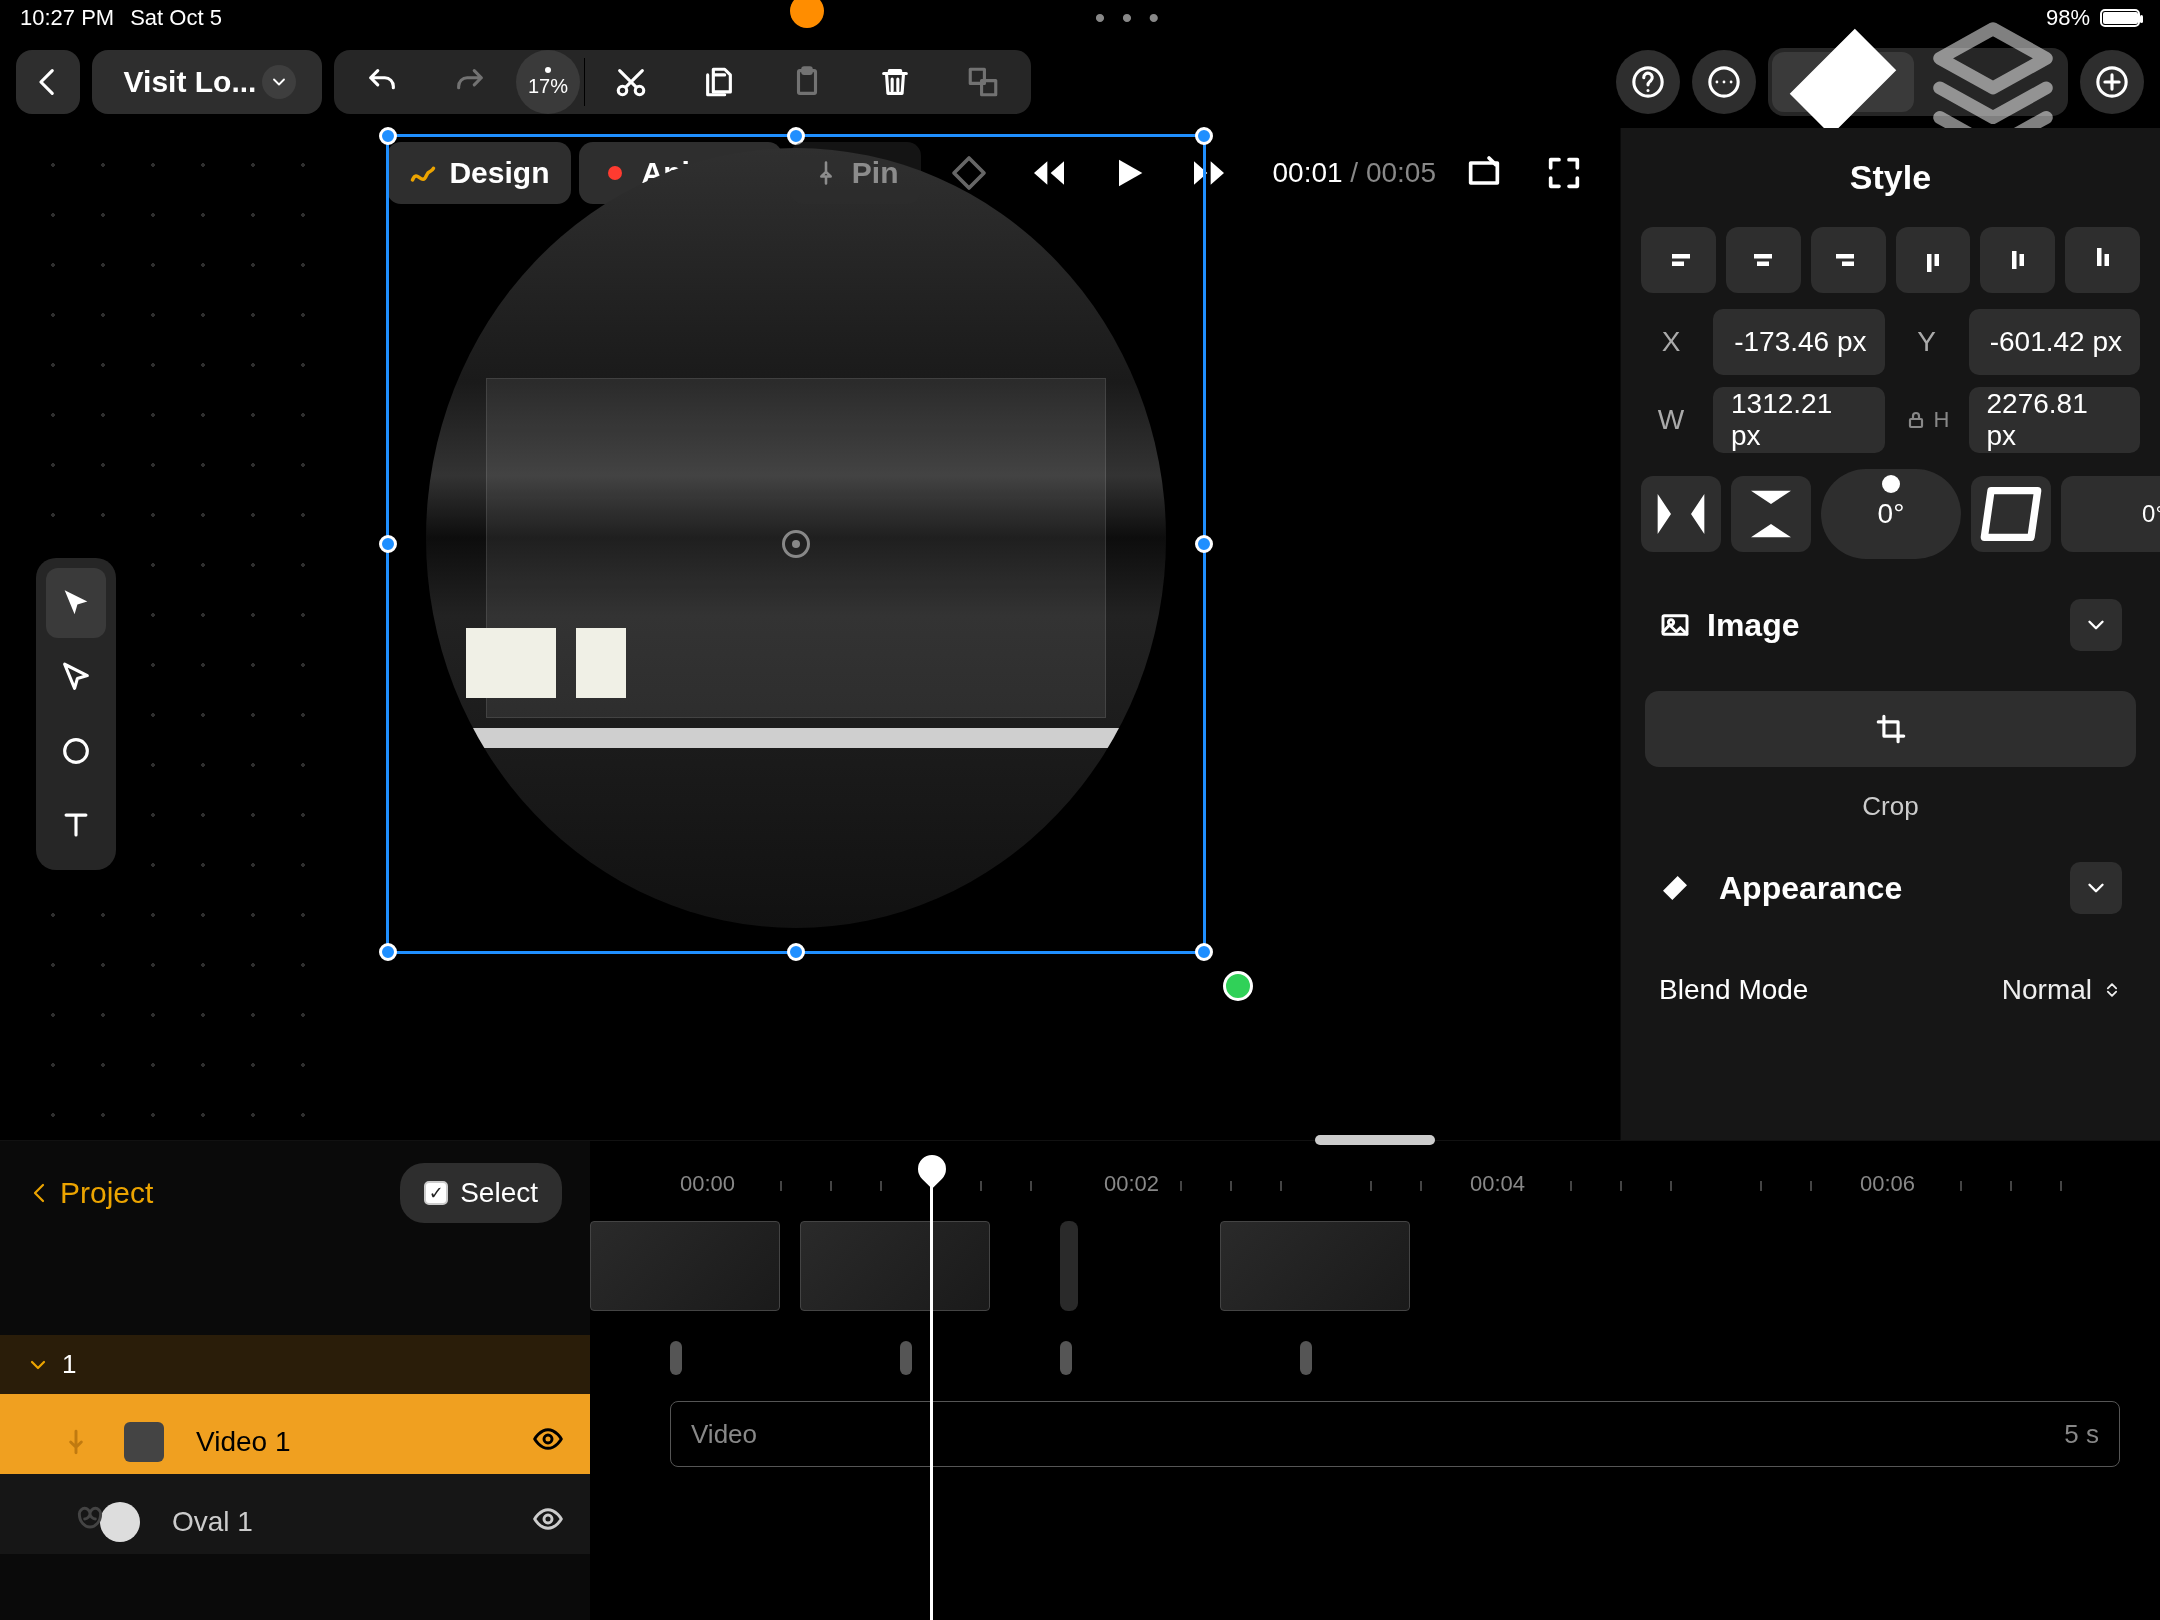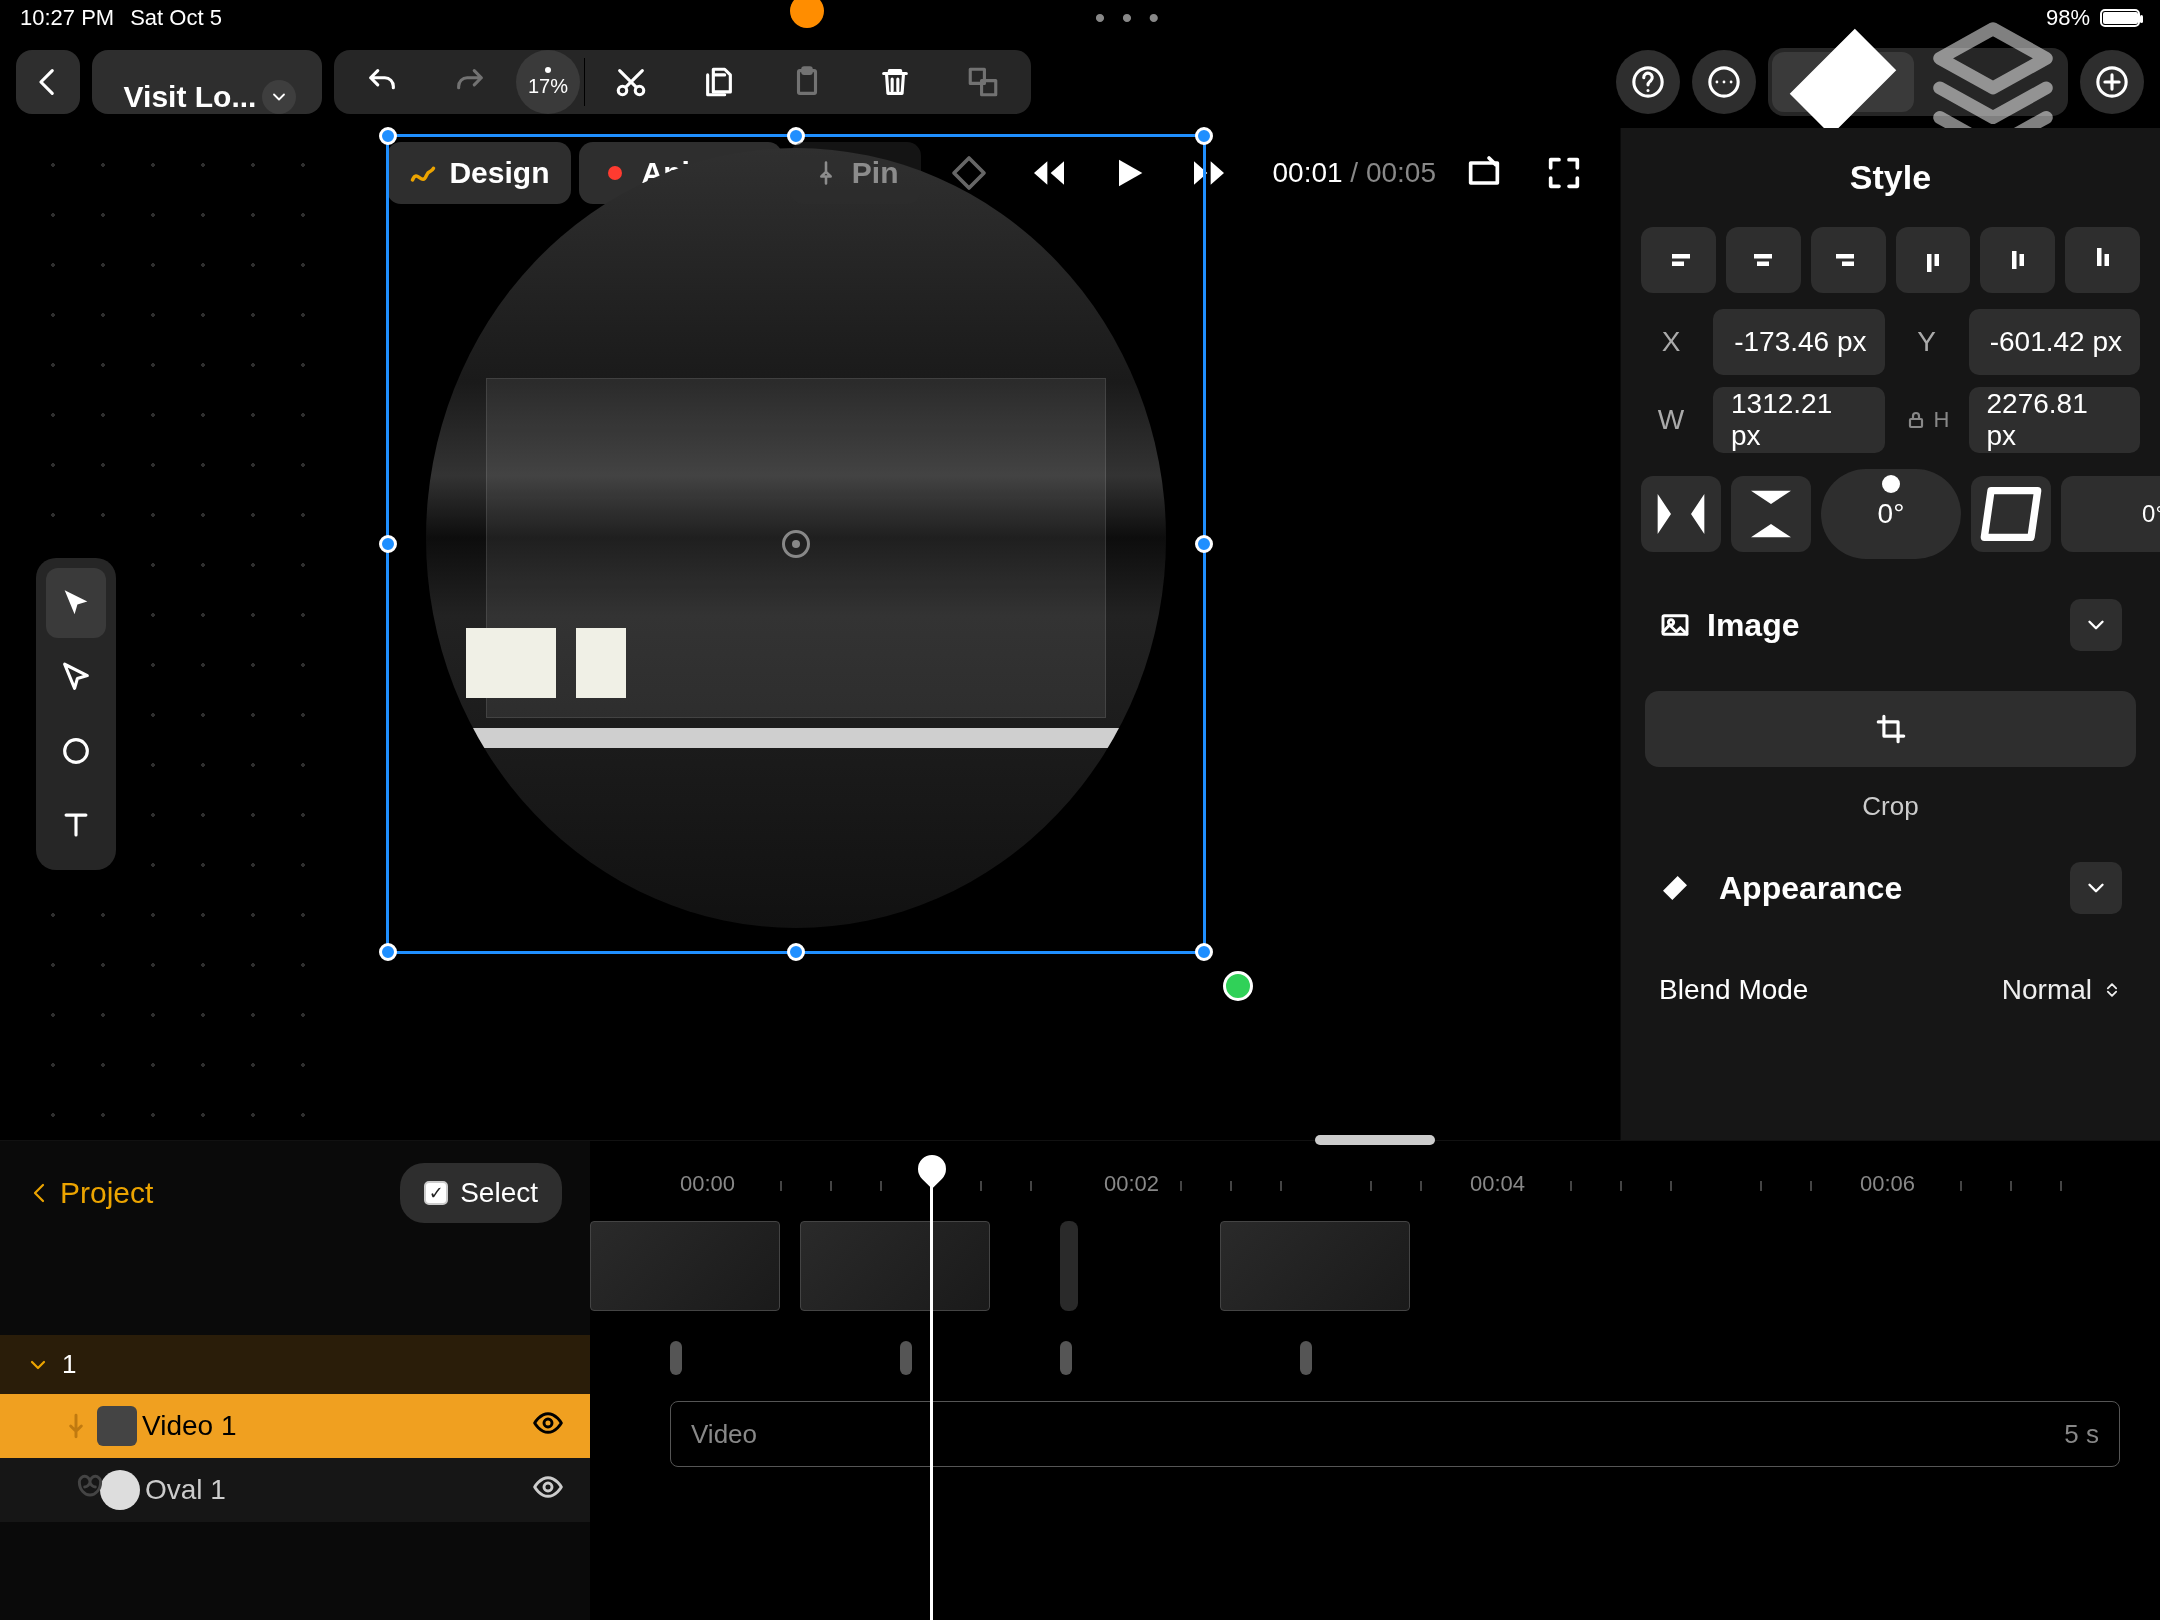--- a/index.html
+++ b/index.html
@@ -53,21 +53,21 @@
   }
   .pill {
     background: var(--panel3); border-radius: 16px; height: 64px;
     display:flex; align-items:center; justify-content:center;
   }
   .iconbtn { width: 64px; height: 64px; display:flex; align-items:center; justify-content:center; cursor:pointer;}
   .iconbtn.round { border-radius: 50%; background: var(--panel3);}
   .iconbtn svg { width: 34px; height: 34px; }
   .back { width: 64px; }
   .proj-pill {
-    padding: 0 18px 0 24px; gap: 6px; min-width: 230px; font-size: 30px; font-weight: 600; align-items: flex-end;
+    padding: 0 18px 0 24px; gap: 6px; min-width: 230px; font-size: 30px; font-weight: 600;
   }
   .proj-pill .chev {
     width:34px; height:34px; border-radius:50%; background:#3e3e3e;
     display:flex; align-items:center; justify-content:center;
   }
   .tool-group { padding: 0 6px; gap: 4px; display:flex; align-items:center; background:var(--panel2); border-radius:16px;}
   .tool-group .iconbtn { width: 84px; }
   .tool-group .sep { width:1px; height:48px; background:#000;}
   .disabled { opacity: .35; }
   .zoom-badge {
@@ -191,21 +191,21 @@
   .layer-panel {
     width: 590px; background:#0a0a0a; display:flex; flex-direction:column;
   }
   .layer-top { display:flex; align-items:center; justify-content:space-between; padding:22px 28px;}
   .proj-back{color:var(--accent);font-size:30px;display:flex;align-items:center;gap:8px;cursor:pointer;}
   .select-pill{background:var(--panel3);border-radius:24px;padding:14px 24px;display:flex;align-items:center;gap:12px;font-size:28px;cursor:pointer;}
   .checkbox{width:24px;height:24px;border:2px solid #ccc;border-radius:5px;display:flex;align-items:center;justify-content:center;background:#fff;color:#222;font-size:18px;}
 
   .layers{display:flex;flex-direction:column;margin-top:90px;}
   .group-row{display:flex;align-items:center;padding:14px 26px;background:#2a1d09;font-size:26px;font-weight:500;gap:12px;}
-  .layer-row{display:flex;align-items:center;padding:12px 26px 12px 60px;font-size:28px;gap:5px;position:relative;}
+  .layer-row{display:flex;align-items:center;padding:28px 26px 12px 60px;font-size:28px;gap:32px;position:relative;}
   .layer-row.selected{background:var(--sel-bg);color:#000;}
   .layer-row .thumb{width:40px;height:40px;border-radius:6px;background:#444;}
   .layer-row .thumb.oval{border-radius:50%;background:#ddd;}
   .layer-row .eye{margin-left:auto;}
   .layer-row svg{width:32px;height:32px;}
   .mask-icon{position:absolute;left:74px;color:#444;}
 
   
   .timeline { flex:1; display:flex; flex-direction:column; background:#000; position:relative;}
   .drag-handle{position:absolute;top:-6px;left:50%;transform:translateX(-50%);width:120px;height:10px;background:#ccc;border-radius:5px;}

